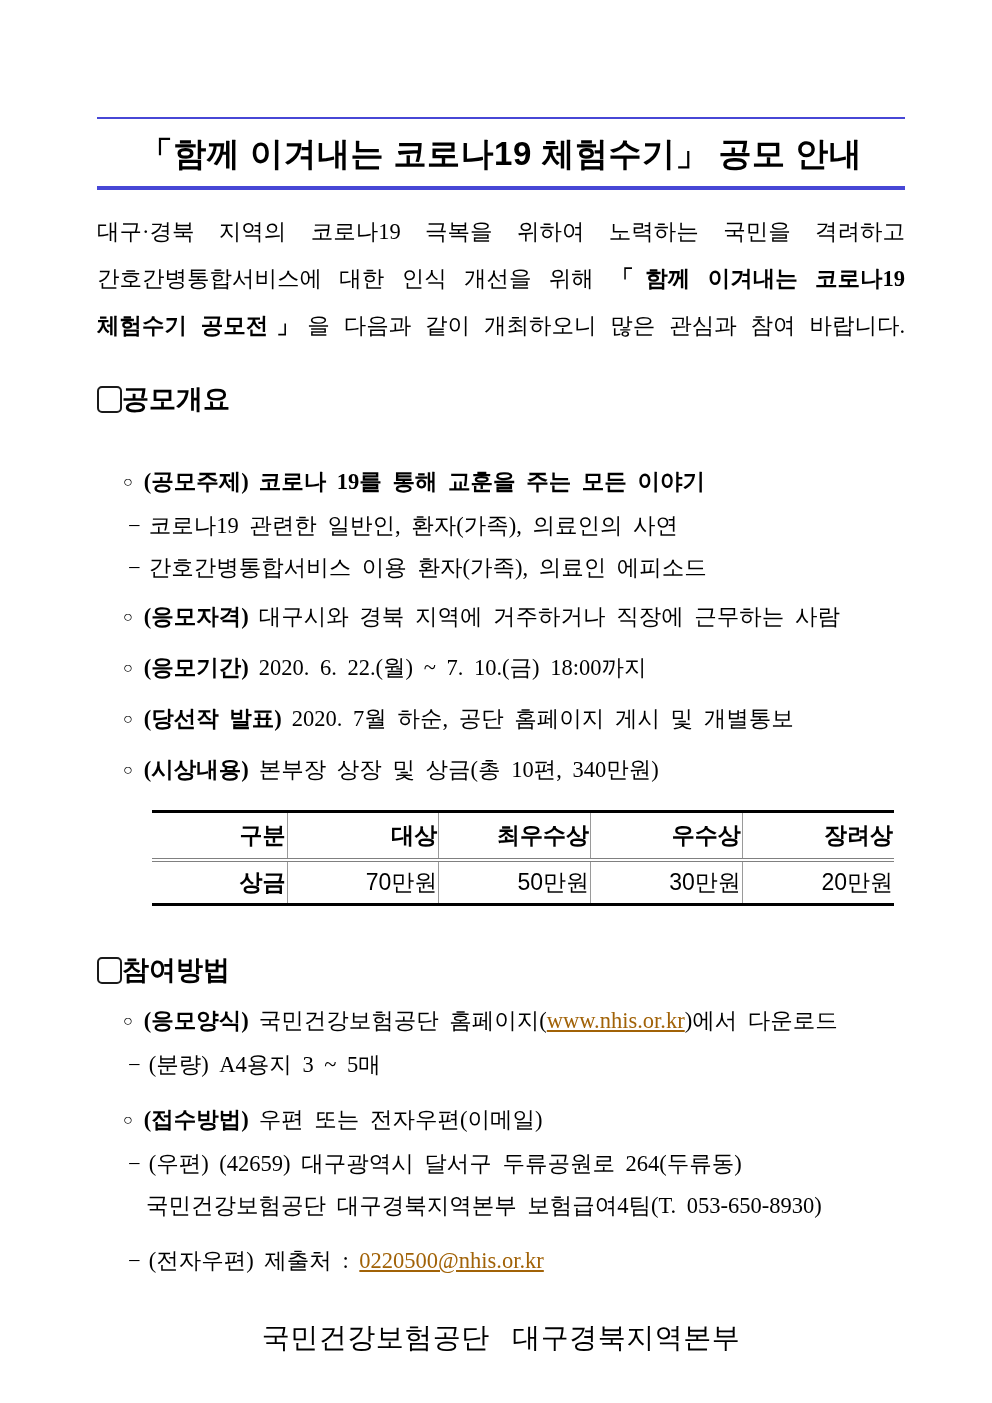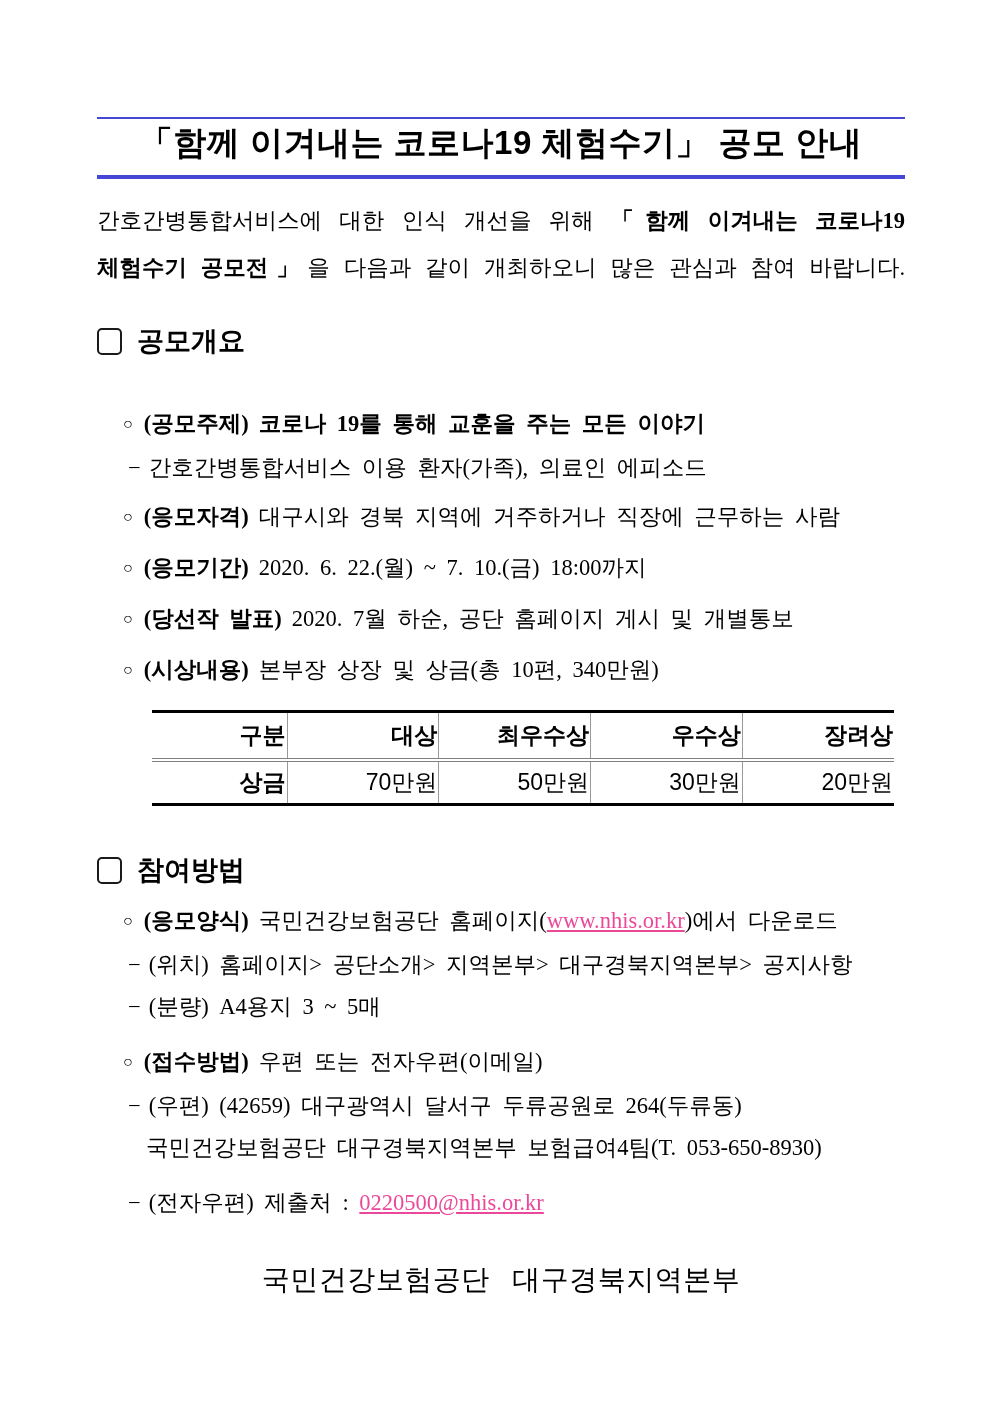--- a/index.html
+++ b/index.html
@@ -12,21 +12,21 @@
     font-family: "Liberation Serif", "DejaVu Serif", serif;
     overflow: hidden;
     box-sizing: border-box;
     padding: 0 87px 0 97px;
   }
   
   .title-block {
     margin-top: 117px;
     border-top: 2px solid #4747d6;
     border-bottom: 4px solid #4747d6;
-    padding: 2px 0 9px 0;
+    padding: 13px 0 9px 0;
     text-align: center;
   }
   .title-text {
     font-family: "Liberation Sans", "DejaVu Sans", sans-serif;
     font-weight: bold;
     font-size: 33px;
     letter-spacing: 0.5px;
     white-space: nowrap;
   }
   
@@ -35,21 +35,20 @@
     font-size: 22.5px;
     line-height: 47px;
     text-align: justify;
     text-align-last: justify;
   }
   .intro-line .b { font-weight: bold; }
   
   .section-heading {
     display: flex;
     align-items: center;
-    gap: 15px;
     font-family: "Liberation Sans", "DejaVu Sans", sans-serif;
     font-weight: bold;
     font-size: 27px;
   }
   .sec1 { margin-top: 32px; }
   .sec2 { margin-top: 46px; }
   .checkbox {
     display: inline-block;
     width: 21px;
     height: 23px;
@@ -67,21 +66,21 @@
   .marker-bullet {
     display: inline-block;
     font-size: 16px;
     margin-right: 11px;
     transform: translateY(-2px);
   }
   .marker-dash { display: inline-block; margin-right: 8px; }
   .lbl { font-weight: bold; margin-right: 10px; }
   .bold-line { font-weight: bold; margin-top: 48px; }
   a.doc-link, .doc-link {
-    color: #ec4899;
+    color: #a16207;
     text-decoration: underline;
     cursor: pointer;
   }
   
   .prize-table {
     margin-top: 22px;
     margin-left: 55px;
     width: 742px;
     border-collapse: collapse;
     border-top: 3px solid #000000;
@@ -116,34 +115,40 @@
 <body>
 
 <div class="page">
 
   <div class="title-block">
     <div class="title-text">「함께 이겨내는 코로나19 체험수기」 공모 안내</div>
   </div>
 
   <div class="intro">
     <div class="intro-line">
+      <span>대구·경북 지역의 코로나19 극복을 위하여 노력하는 국민을 격려하고</span>
+    </div>
+    <div class="intro-line">
       <span>간호간병통합서비스에 대한 인식 개선을 위해 </span><span class="b">「함께 이겨내는 코로나19</span>
     </div>
     <div class="intro-line">
       <span class="b">체험수기 공모전」</span><span>을 다음과 같이 개최하오니 많은 관심과 참여 바랍니다.</span>
     </div>
   </div>
 
   <div class="section-heading sec1">
     <span class="checkbox"></span>
     <span>공모개요</span>
   </div>
 
   <div class="row b-row bold-line">
     <span class="marker-bullet">○</span><span class="lbl">(공모주제)</span><span>코로나 19를 통해 교훈을 주는 모든 이야기</span>
+  </div>
+  <div class="row d-row">
+    <span class="marker-dash">−</span><span>코로나19 관련한 일반인, 환자(가족), 의료인의 사연</span>
   </div>
   <div class="row d-row">
     <span class="marker-dash">−</span><span>간호간병통합서비스 이용 환자(가족), 의료인 에피소드</span>
   </div>
 
   <div class="row b-row">
     <span class="marker-bullet">○</span><span class="lbl">(응모자격)</span><span>대구시와 경북 지역에 거주하거나 직장에 근무하는 사람</span>
   </div>
   <div class="row b-row">
     <span class="marker-bullet">○</span><span class="lbl">(응모기간)</span><span>2020. 6. 22.(월) ~ 7. 10.(금) 18:00까지</span>
@@ -185,23 +190,20 @@
 
   <div class="section-heading sec2">
     <span class="checkbox"></span>
     <span>참여방법</span>
   </div>
 
   <div class="row b-row">
     <span class="marker-bullet">○</span><span class="lbl">(응모양식)</span><span>국민건강보험공단 홈페이지(</span><a class="doc-link">www.nhis.or.kr</a><span>)에서 다운로드</span>
   </div>
   <div class="row d-row">
-    <span class="marker-dash">−</span><span>(위치) 홈페이지&gt; 공단소개&gt; 지역본부&gt; 대구경북지역본부&gt; 공지사항</span>
-  </div>
-  <div class="row d-row">
     <span class="marker-dash">−</span><span>(분량) A4용지 3 ~ 5매</span>
   </div>
 
   <div class="row b-row gap-lg">
     <span class="marker-bullet">○</span><span class="lbl">(접수방법)</span><span>우편 또는 전자우편(이메일)</span>
   </div>
   <div class="row d-row">
     <span class="marker-dash">−</span><span>(우편) (42659) 대구광역시 달서구 두류공원로 264(두류동)</span>
   </div>
   <div class="row c-row">

